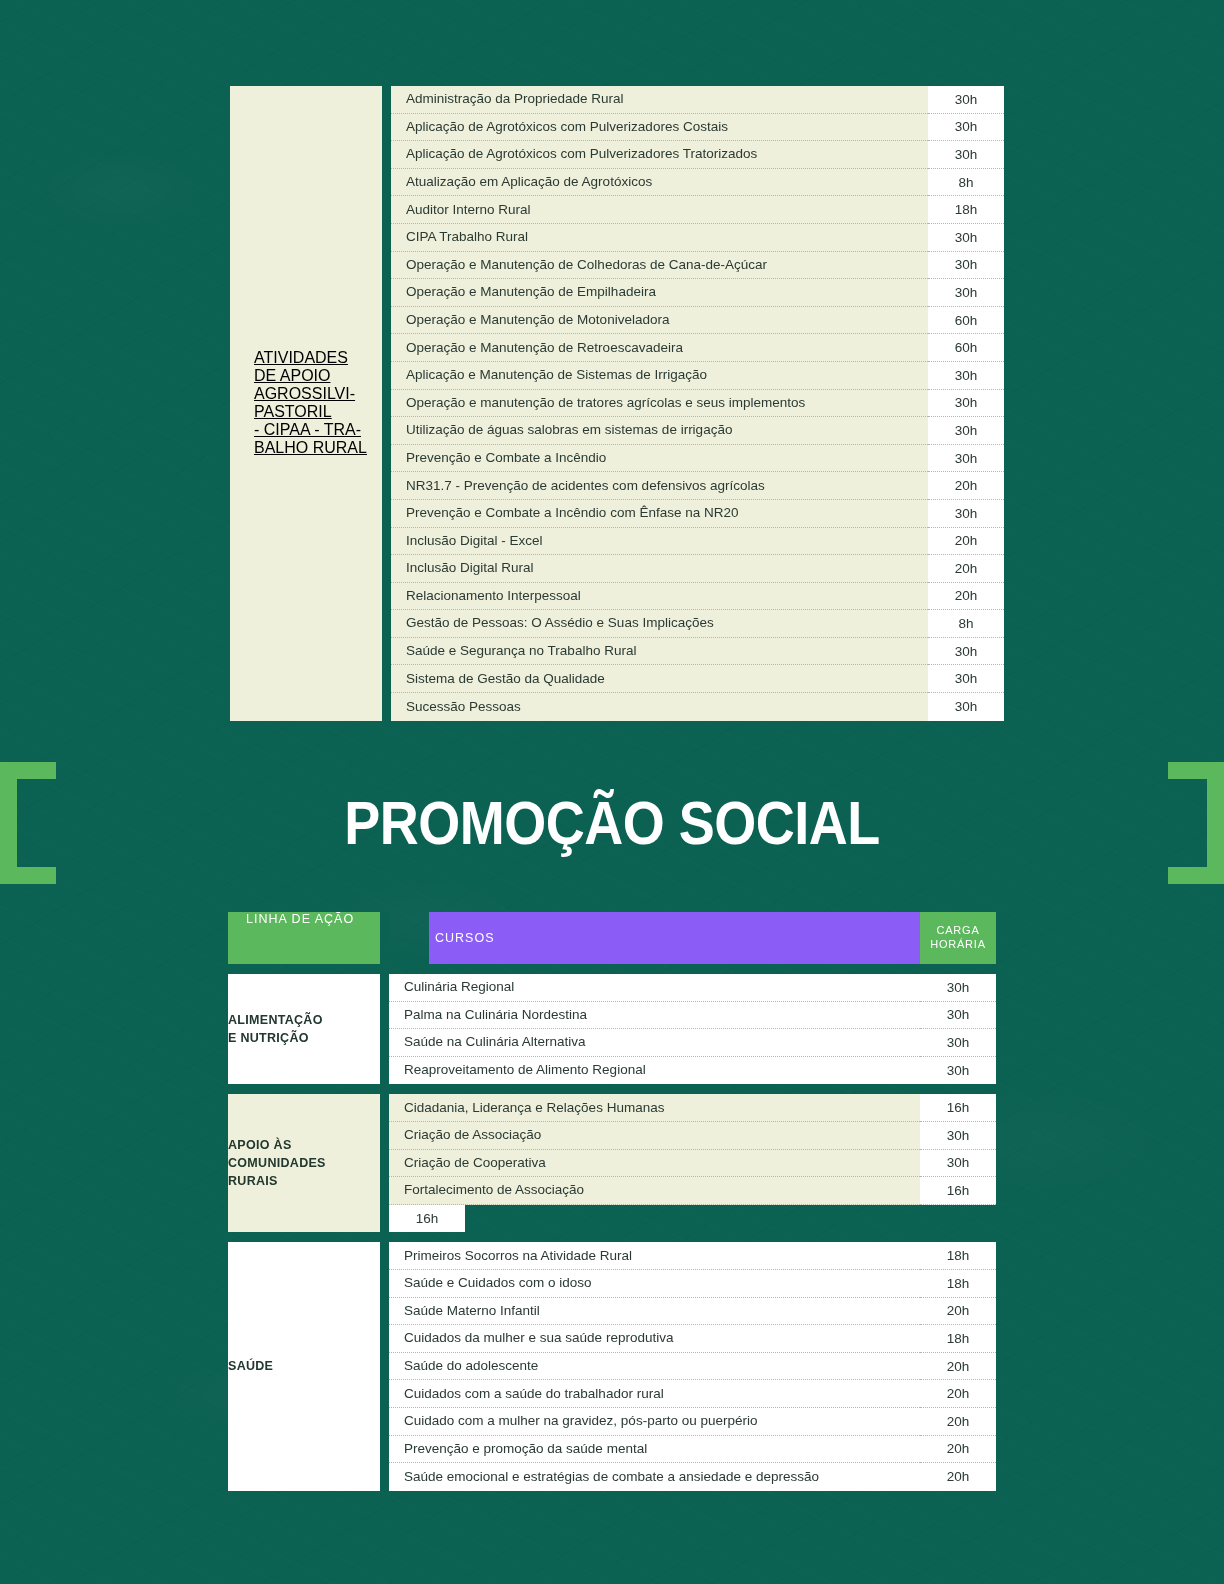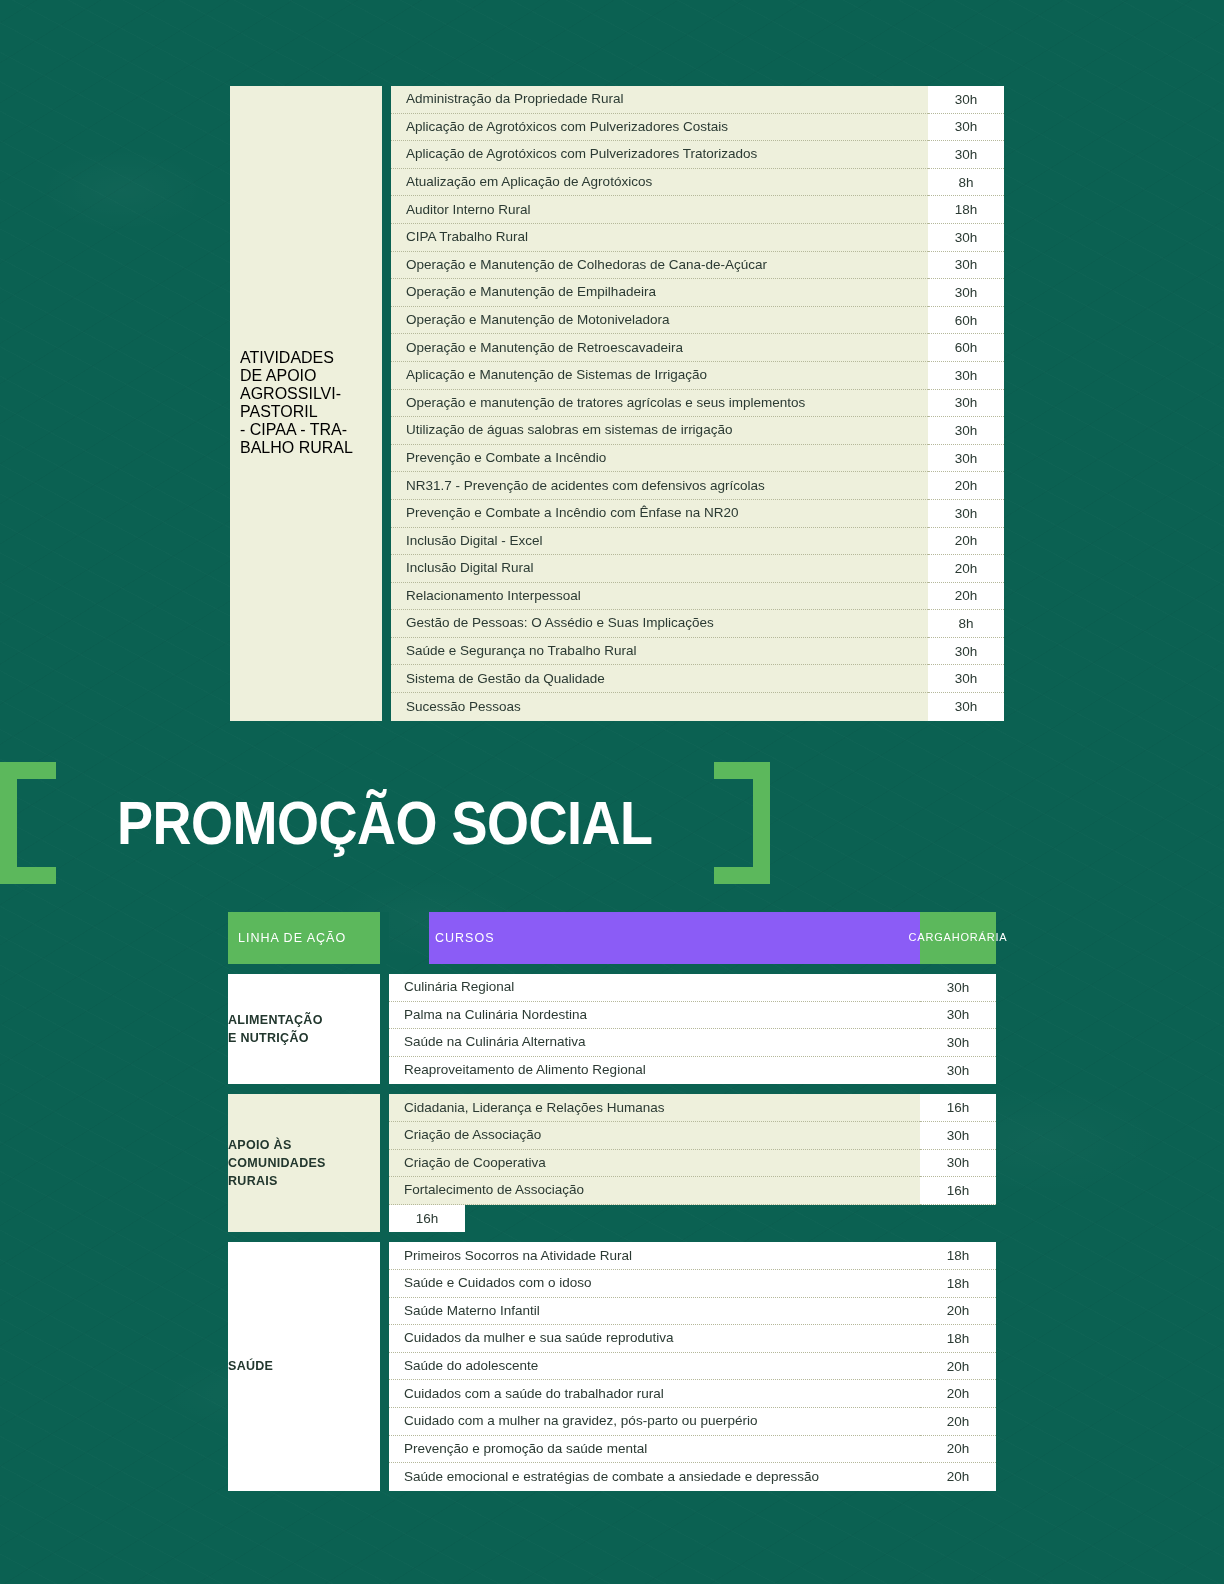--- a/index.html
+++ b/index.html
@@ -87,41 +87,41 @@
     display: flex;
     align-items: stretch;
   }
   .top-left-cell {
     width: 152px;
     flex: 0 0 152px;
     background: #eef0dc;
     display: flex;
     align-items: center;
     justify-content: flex-start;
-    padding-left: 10px;
-    box-sizing: border-box;
+    padding-left: 24px;
+    box-sizing: border-box;
+    text-decoration: underline;
   }
   .top-rows {
     flex: 1 1 auto;
   }
   .last-row .col-curso,
   .last-row .col-carga {
     border-bottom: none;
   }
 
   
   .section-title-wrap {
     position: absolute;
     left: 0;
     right: 0;
     top: 762px;
     display: flex;
-    justify-content: flex-start;
+    justify-content: space-between;
     align-items: center;
-    gap: 35px;
   }
   .bracket {
     width: 56px;
     height: 122px;
     box-sizing: border-box;
     border-top: 17px solid #5cb85c;
     border-bottom: 17px solid #5cb85c;
   }
   .bracket.left {
     border-left: 17px solid #5cb85c;
@@ -149,22 +149,22 @@
   .head-row {
     display: flex;
     align-items: stretch;
     height: 52px;
   }
   .head-linha {
     width: 152px;
     flex: 0 0 152px;
     background: #5cb85c;
     display: flex;
-    align-items: center;
-    padding-left: 10px;
+    align-items: flex-start;
+    padding-left: 18px;
     box-sizing: border-box;
   }
   .head-linha span {
     font-size: 12.5px;
     color: #ffffff;
     letter-spacing: 1px;
   }
   .head-cursos {
     flex: 1 1 auto;
     background: #8b5cf6;
@@ -177,20 +177,21 @@
   .head-cursos span {
     font-size: 12.5px;
     color: #ffffff;
     letter-spacing: 1px;
   }
   .head-carga {
     width: 76px;
     flex: 0 0 76px;
     background: #5cb85c;
     display: flex;
+    flex-direction: column;
     align-items: center;
     justify-content: center;
     box-sizing: border-box;
   }
   .head-carga span {
     font-size: 11px;
     color: #ffffff;
     letter-spacing: 0.8px;
     line-height: 1.25;
   }

